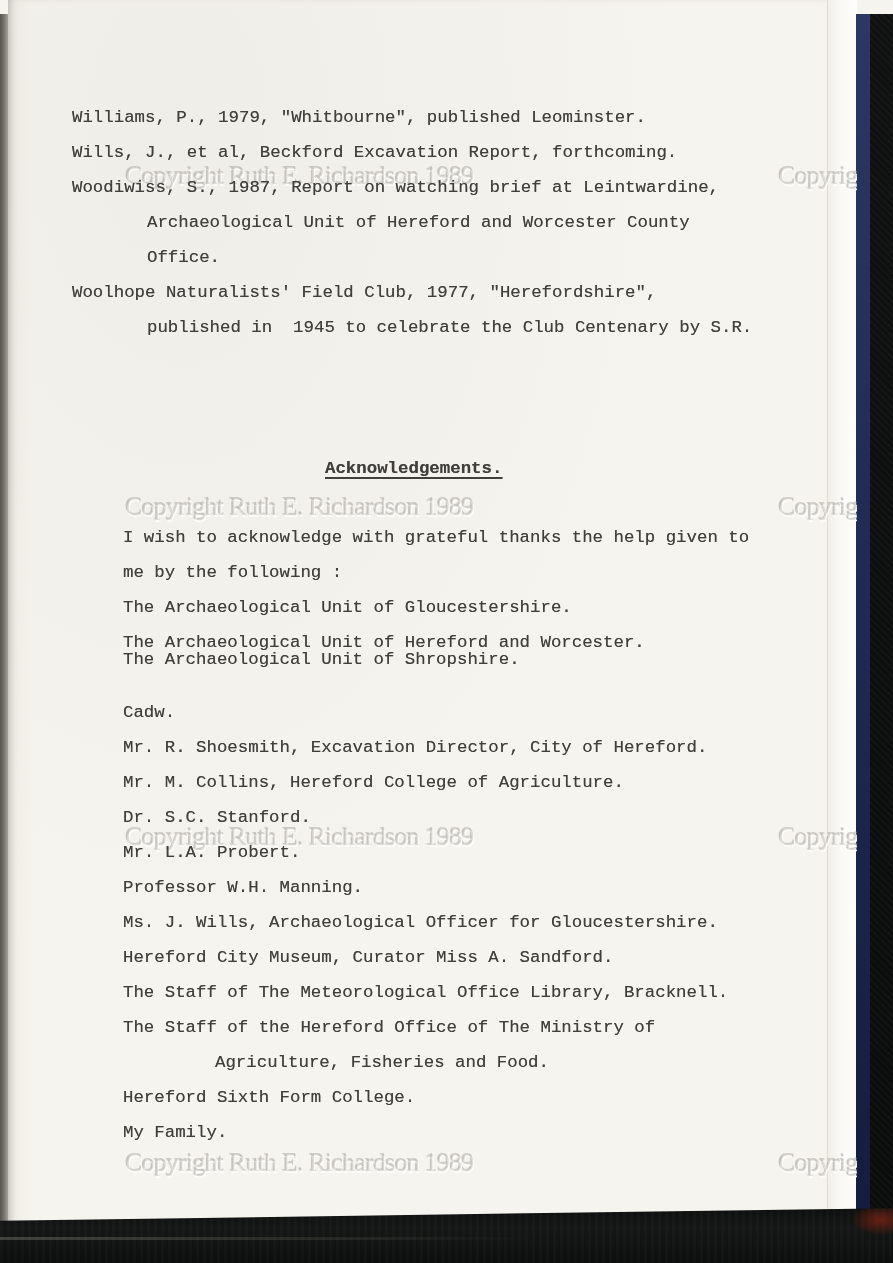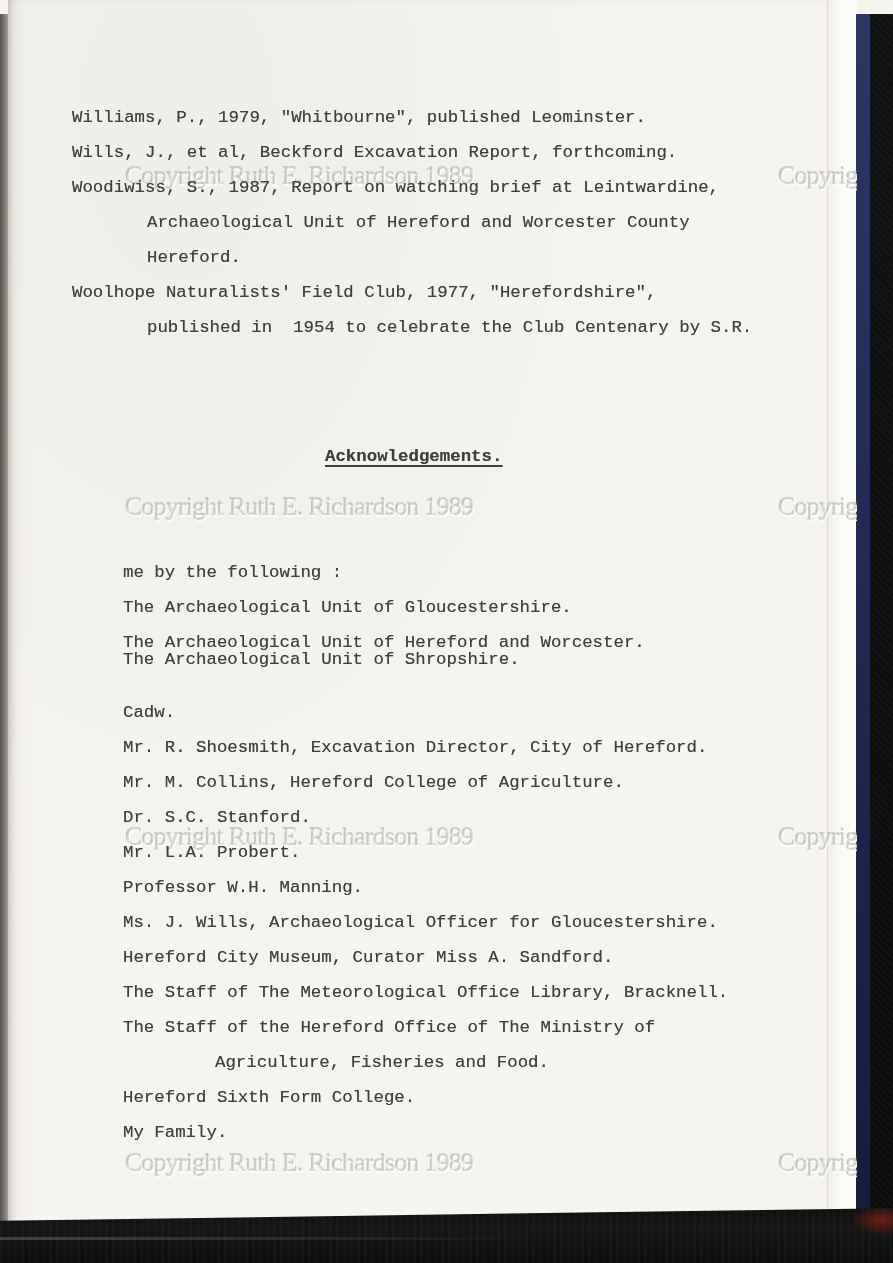--- a/index.html
+++ b/index.html
@@ -100,26 +100,27 @@
 
   <div class="watermark" style="left:770px;top:161px">Copyright Ruth E. Richardson 1989</div>
   <div class="watermark" style="left:770px;top:492px">Copyright Ruth E. Richardson 1989</div>
   <div class="watermark" style="left:770px;top:822px">Copyright Ruth E. Richardson 1989</div>
   <div class="watermark" style="left:770px;top:1148px">Copyright Ruth E. Richardson 1989</div>
 
   <div class="ln ref" style="top:107px">Williams, P., 1979, "Whitbourne", published Leominster.</div>
   <div class="ln ref" style="top:142px">Wills, J., et al, Beckford Excavation Report, forthcoming.</div>
   <div class="ln ref" style="top:177px">Woodiwiss, S., 1987, Report on watching brief at Leintwardine,</div>
   <div class="ln cont" style="top:212px">Archaeological Unit of Hereford and Worcester County</div>
-  <div class="ln cont" style="top:247px">Hereford.</div>
+  <div class="ln cont" style="top:247px">Office.</div>
   <div class="ln ref" style="top:282px">Woolhope Naturalists' Field Club, 1977, "Herefordshire",</div>
-  <div class="ln cont" style="top:317px">published in  1954 to celebrate the Club Centenary by S.R.</div>
+  <div class="ln cont" style="top:317px">published in  1945 to celebrate the Club Centenary by S.R.</div>
 
-  <div class="ln head" style="top:446px">Acknowledgements.</div>
+  <div class="ln head" style="top:458px">Acknowledgements.</div>
 
+  <div class="ln ack" style="top:527px">I wish to acknowledge with grateful thanks the help given to</div>
   <div class="ln ack" style="top:562px">me by the following :</div>
   <div class="ln ack" style="top:597px">The Archaeological Unit of Gloucestershire.</div>
   <div class="ln ack" style="top:632px">The Archaeological Unit of Hereford and Worcester.</div>
   <div class="ln ack" style="top:649px">The Archaeological Unit of Shropshire.</div>
   <div class="ln ack" style="top:702px">Cadw.</div>
   <div class="ln ack" style="top:737px">Mr. R. Shoesmith, Excavation Director, City of Hereford.</div>
   <div class="ln ack" style="top:772px">Mr. M. Collins, Hereford College of Agriculture.</div>
   <div class="ln ack" style="top:807px">Dr. S.C. Stanford.</div>
   <div class="ln ack" style="top:842px">Mr. L.A. Probert.</div>
   <div class="ln ack" style="top:877px">Professor W.H. Manning.</div>

